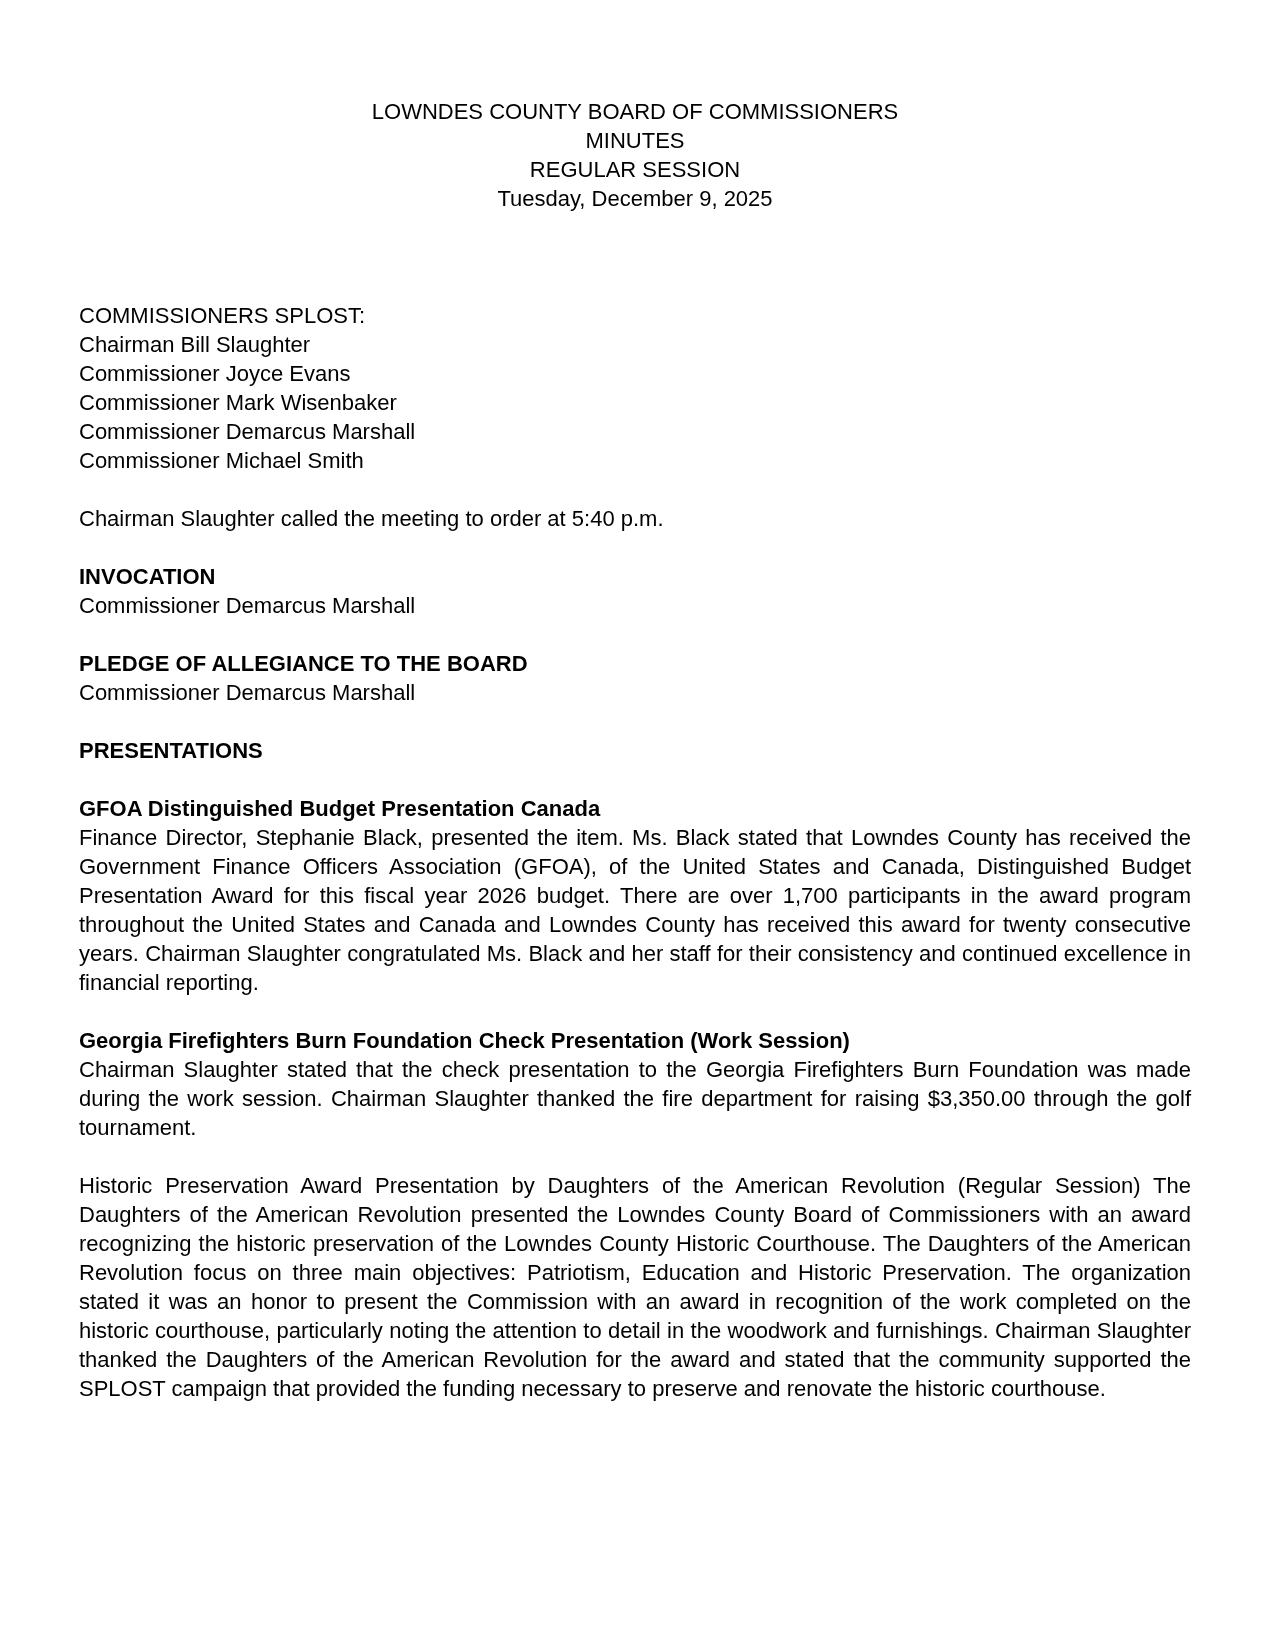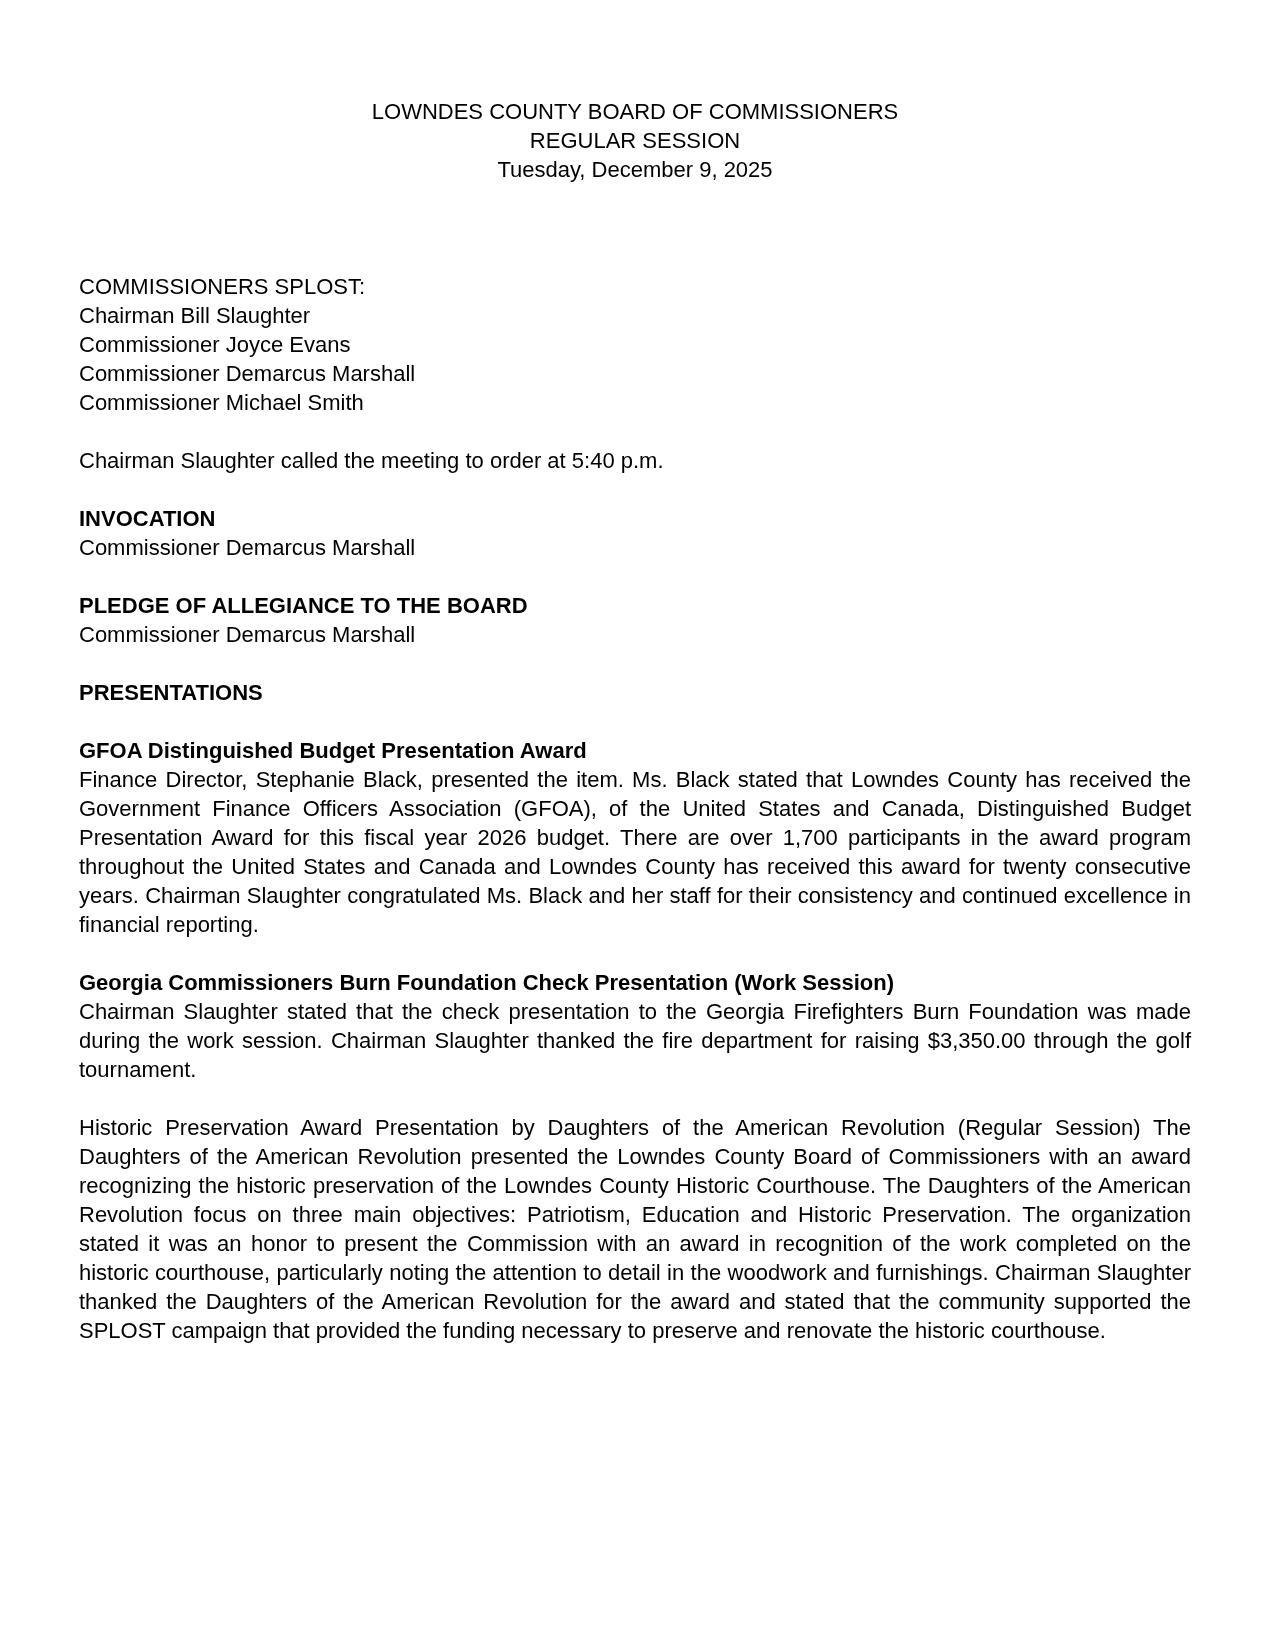--- a/index.html
+++ b/index.html
@@ -23,28 +23,30 @@
   .para { text-align: justify; }
   .section-title { font-weight: bold; }
 </style>
 </head>
 <body>
 
 <div class="page">
 
   <div class="doc-header">
     <div class="hline">LOWNDES COUNTY BOARD OF COMMISSIONERS</div>
+    <div class="hline">MINUTES</div>
     <div class="hline">REGULAR SESSION</div>
     <div class="hline">Tuesday, December 9, 2025</div>
   </div>
 
   <div class="block">
     <div>COMMISSIONERS SPLOST:</div>
     <div>Chairman Bill Slaughter</div>
     <div>Commissioner Joyce Evans</div>
+    <div>Commissioner Mark Wisenbaker</div>
     <div>Commissioner Demarcus Marshall</div>
     <div>Commissioner Michael Smith</div>
   </div>
 
   <div class="block">Chairman Slaughter called the meeting to order at 5:40 p.m.</div>
 
   <div class="block">
     <div class="section-title">INVOCATION</div>
     <div>Commissioner Demarcus Marshall</div>
   </div>
@@ -52,26 +54,26 @@
   <div class="block">
     <div class="section-title">PLEDGE OF ALLEGIANCE TO THE BOARD</div>
     <div>Commissioner Demarcus Marshall</div>
   </div>
 
   <div class="block">
     <span class="section-title">PRESENTATIONS</span>
   </div>
 
   <div class="block">
-    <div class="section-title">GFOA Distinguished Budget Presentation Award</div>
+    <div class="section-title">GFOA Distinguished Budget Presentation Canada</div>
     <div class="para">Finance Director, Stephanie Black, presented the item. Ms. Black stated that Lowndes County has received the Government Finance Officers Association (GFOA), of the United States and Canada, Distinguished Budget Presentation Award for this fiscal year 2026 budget. There are over 1,700 participants in the award program throughout the United States and Canada and Lowndes County has received this award for twenty consecutive years. Chairman Slaughter congratulated Ms. Black and her staff for their consistency and continued excellence in financial reporting.</div>
   </div>
 
   <div class="block">
-    <div class="section-title">Georgia Commissioners Burn Foundation Check Presentation (Work Session)</div>
+    <div class="section-title">Georgia Firefighters Burn Foundation Check Presentation (Work Session)</div>
     <div class="para">Chairman Slaughter stated that the check presentation to the Georgia Firefighters Burn Foundation was made during the work session. Chairman Slaughter thanked the fire department for raising $3,350.00 through the golf tournament.</div>
   </div>
 
   <div class="block para">
     <span class="bold">Historic Preservation Award Presentation by Daughters of the American Revolution (Regular Session)</span>
     <span>The Daughters of the American Revolution presented the Lowndes County Board of Commissioners with an award recognizing the historic preservation of the Lowndes County Historic Courthouse. The Daughters of the American Revolution focus on three main objectives: Patriotism, Education and Historic Preservation. The organization stated it was an honor to present the Commission with an award in recognition of the work completed on the historic courthouse, particularly noting the attention to detail in the woodwork and furnishings. Chairman Slaughter thanked the Daughters of the American Revolution for the award and stated that the community supported the SPLOST campaign that provided the funding necessary to preserve and renovate the historic courthouse.</span>
   </div>
 
 </div>
 

